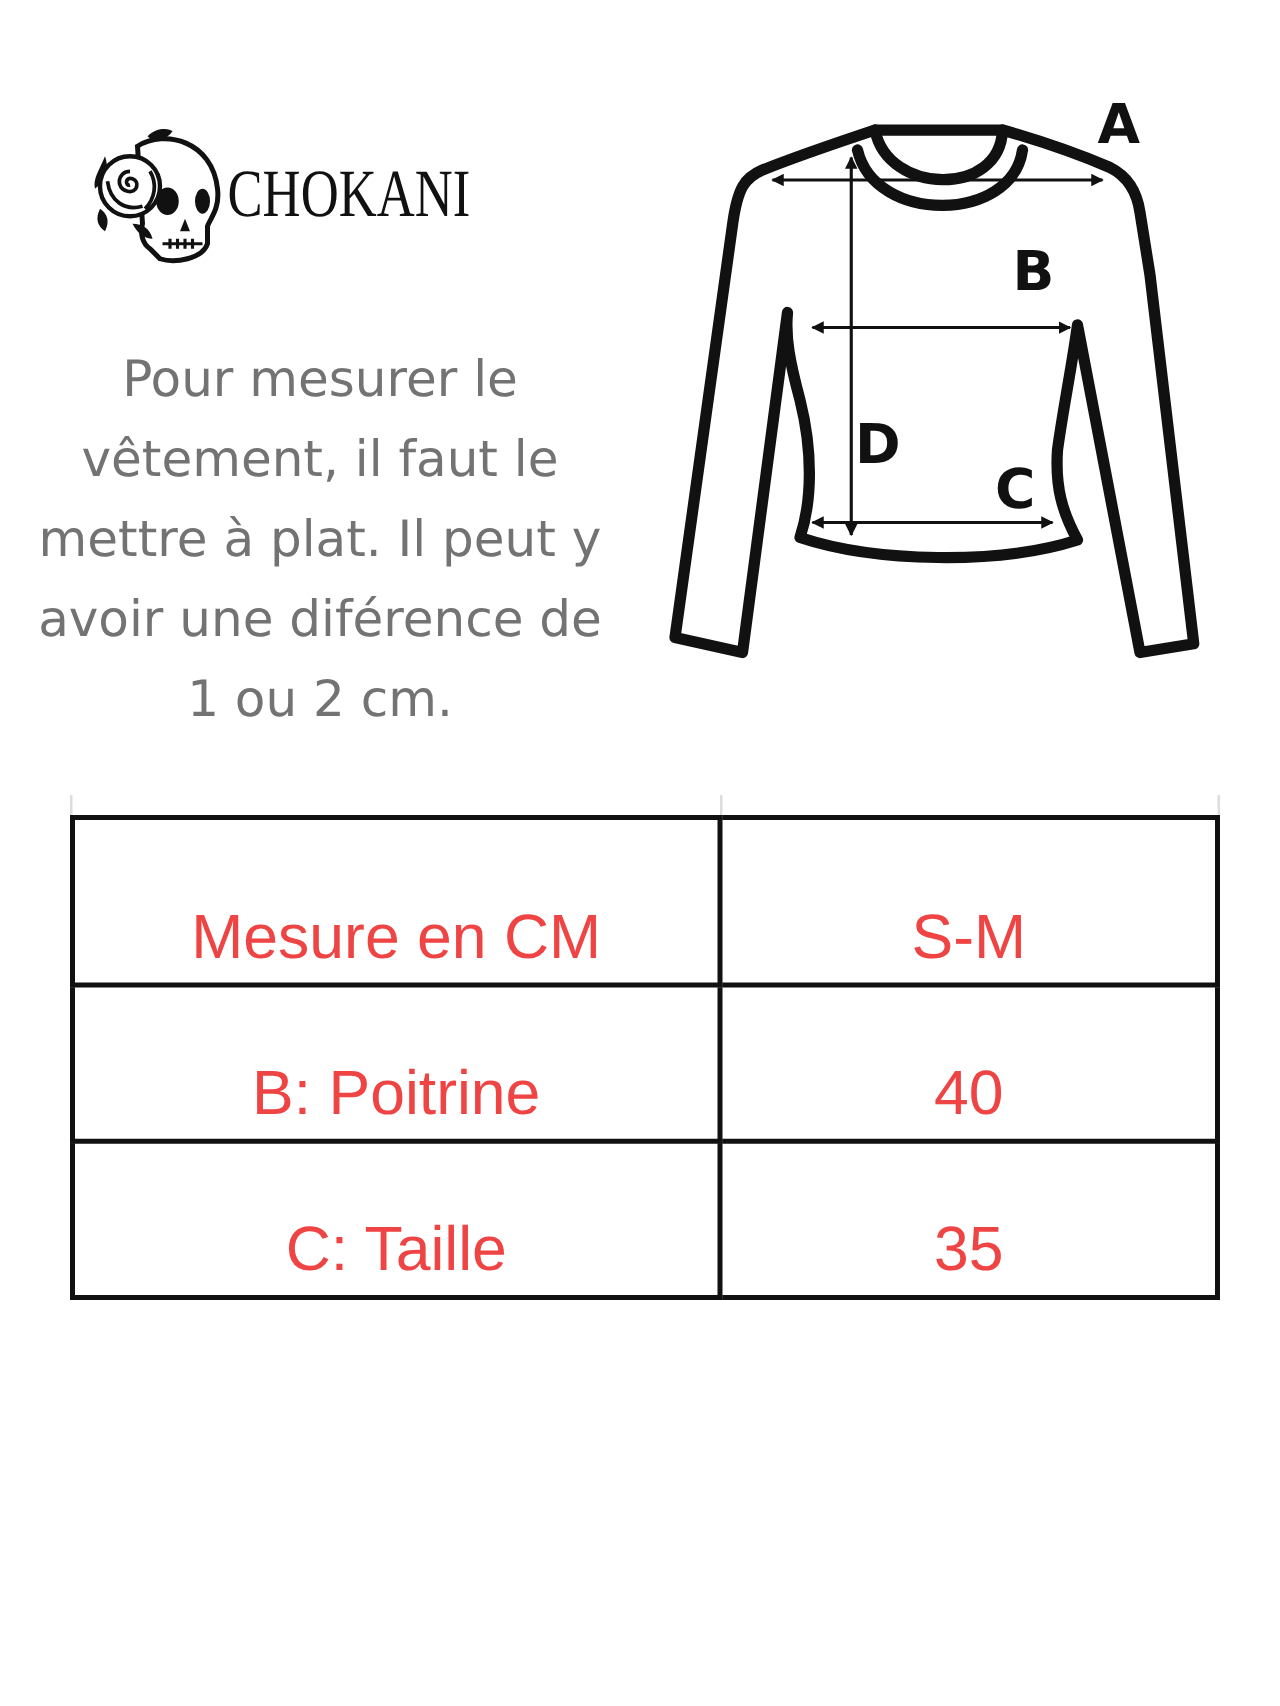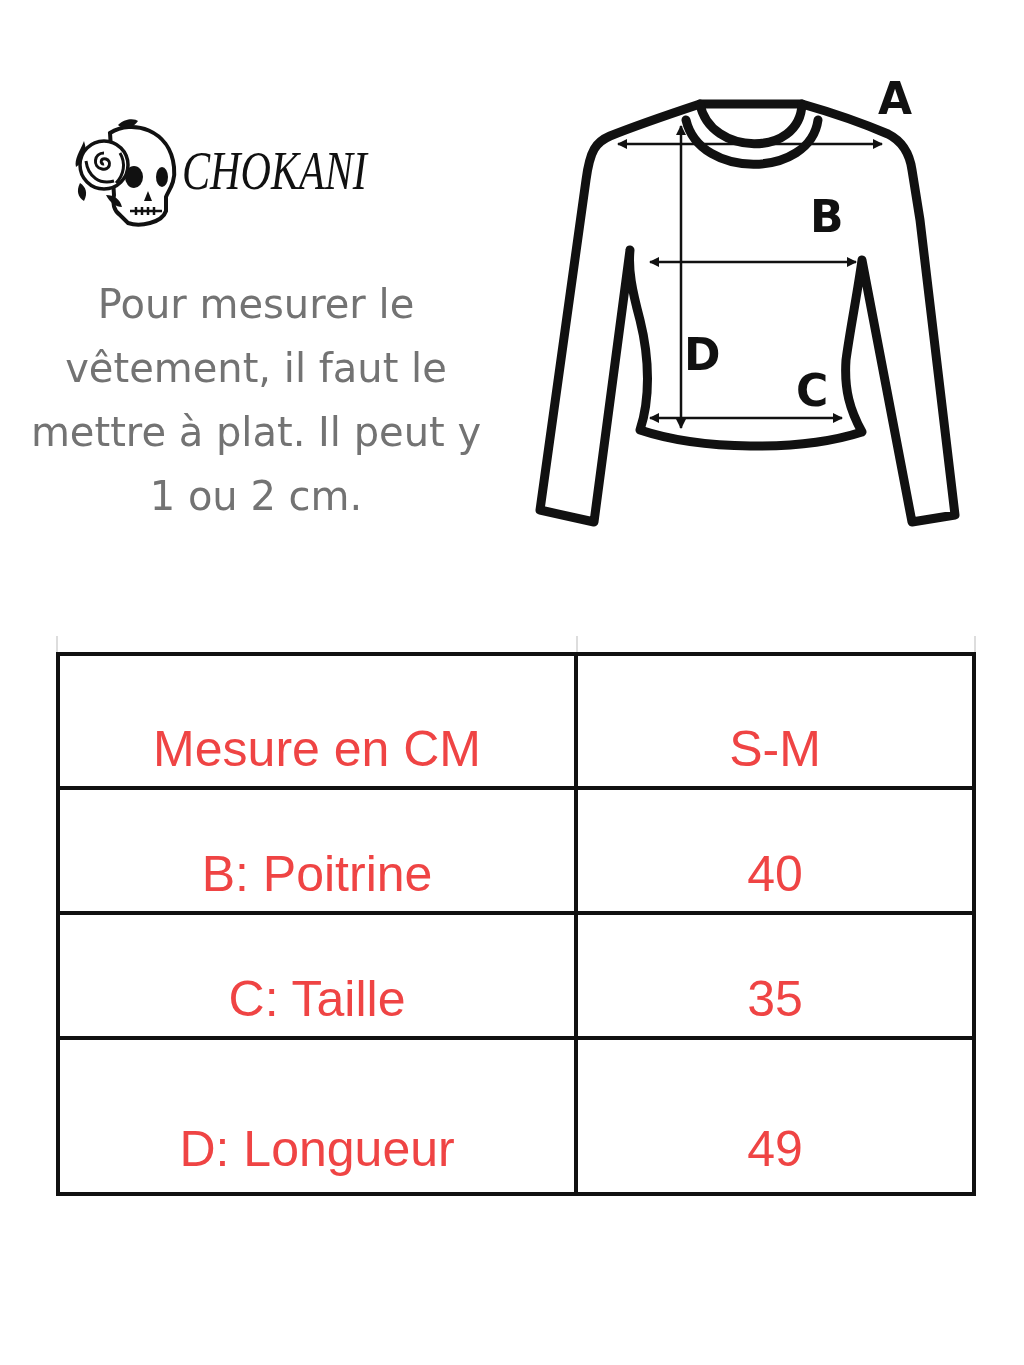--- a/index.html
+++ b/index.html
@@ -1,18 +1,18 @@
 <!DOCTYPE html>
 <html><head>
   <meta charset="utf-8">
   <style>
     html, body { margin: 0; padding: 0; background: #ffffff; }
     body { width: 1024px; height: 1365px; position: relative; overflow: hidden; font-family: "DejaVu Sans", sans-serif; color: #111; }
 
-    .logo { position: absolute; left: 70px; top: 108px; width: 340px; height: 125px; display: flex; align-items: center; font-style: italic; }
+    .logo { position: absolute; left: 70px; top: 92px; width: 340px; height: 125px; display: flex; align-items: center; }
     .logo svg { width: 108px; height: 120px; flex: none; }
     .brand { font-family: "Liberation Serif", serif; font-size: 54px; letter-spacing: 0px; color: #111; margin-left: 4px; transform: scaleX(0.78); transform-origin: left center; line-height: 1; }
 
     .intro { position: absolute; left: 0; top: 272px; width: 512px; text-align: center; font-family: "DejaVu Sans", sans-serif; font-size: 40px; line-height: 64px; color: #737373; }
     .intro span { display: block; white-space: nowrap; }
 
     .diagram { position: absolute; left: 500px; top: 60px; width: 500px; height: 510px; }
 
     .table-frame { position: absolute; left: 56px; top: 636px; width: 922px; height: 690px; }
     .guide { position: absolute; top: 0; width: 2px; height: 16px; background: #ddd; }
@@ -47,20 +47,21 @@
     <path d="M34 42 C24 42, 22 56, 32 58 C40 60, 42 50, 36 48 C30 46, 30 54, 34 53" fill="none" stroke="#111" stroke-width="3"></path>
     <path d="M16 50 C18 66, 30 74, 44 70 M50 42 C56 52, 54 64, 46 72" fill="none" stroke="#111" stroke-width="3"></path>
   </svg>
   <span class="brand">CHOKANI</span>
 </div>
 
 <div class="intro">
   <span>Pour mesurer le</span>
   <span>vêtement, il faut le</span>
   <span>mettre à plat. Il peut y</span>
+  <span>avoir une diférence de</span>
   <span>1 ou 2 cm.</span>
 </div>
 
 <svg class="diagram" viewBox="0 0 500 510">
   <defs>
     <marker id="ah" markerWidth="10" markerHeight="10" refX="9" refY="5" orient="auto-start-reverse" markerUnits="userSpaceOnUse">
       <path d="M0 0 L10 5 L0 10 Z" fill="#111"></path>
     </marker>
   </defs>
   <g fill="none" stroke="#111" stroke-width="9" stroke-linejoin="round" stroke-linecap="round">
@@ -96,19 +97,15 @@
       <td class="value-col">S-M</td>
     </tr>
     <tr class="r2">
       <td class="label-col">B: Poitrine</td>
       <td class="value-col">40</td>
     </tr>
     <tr class="r3">
       <td class="label-col">C: Taille</td>
       <td class="value-col">35</td>
     </tr>
-    <tr class="r4">
-      <td class="label-col">D: Longueur</td>
-      <td class="value-col">49</td>
-    </tr>
   </tbody>
     </table>
 </div>
 
 </body></html>

